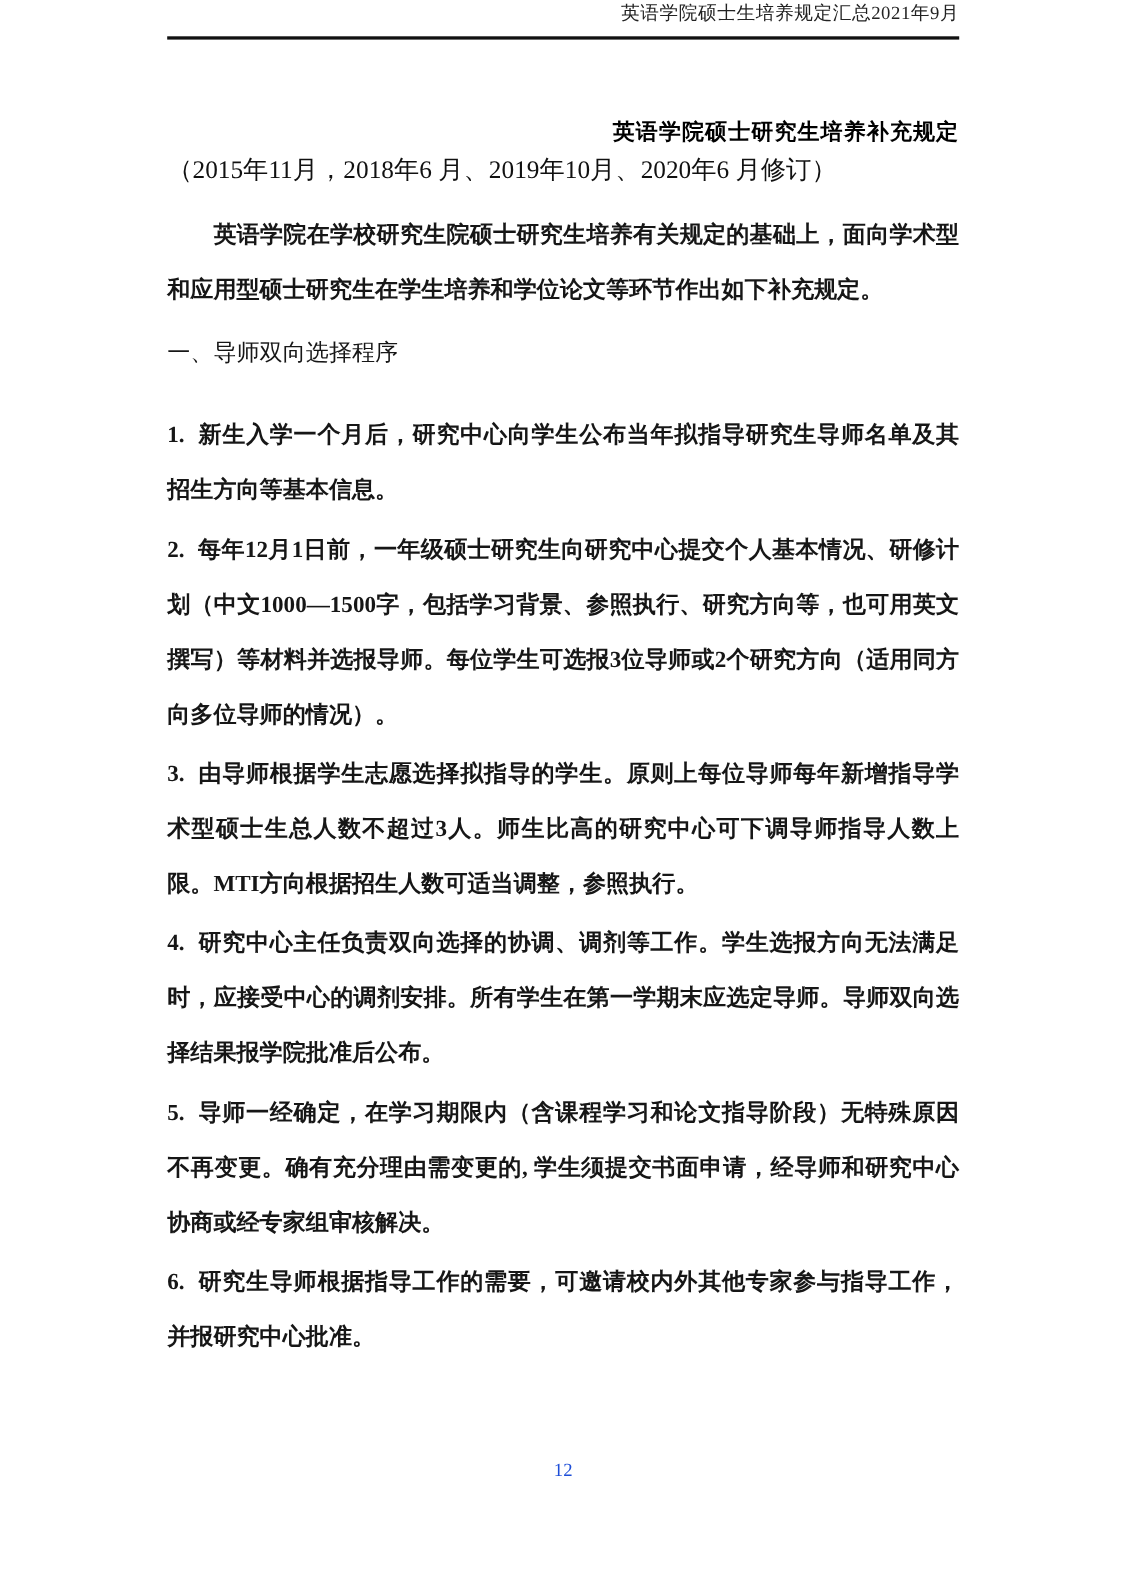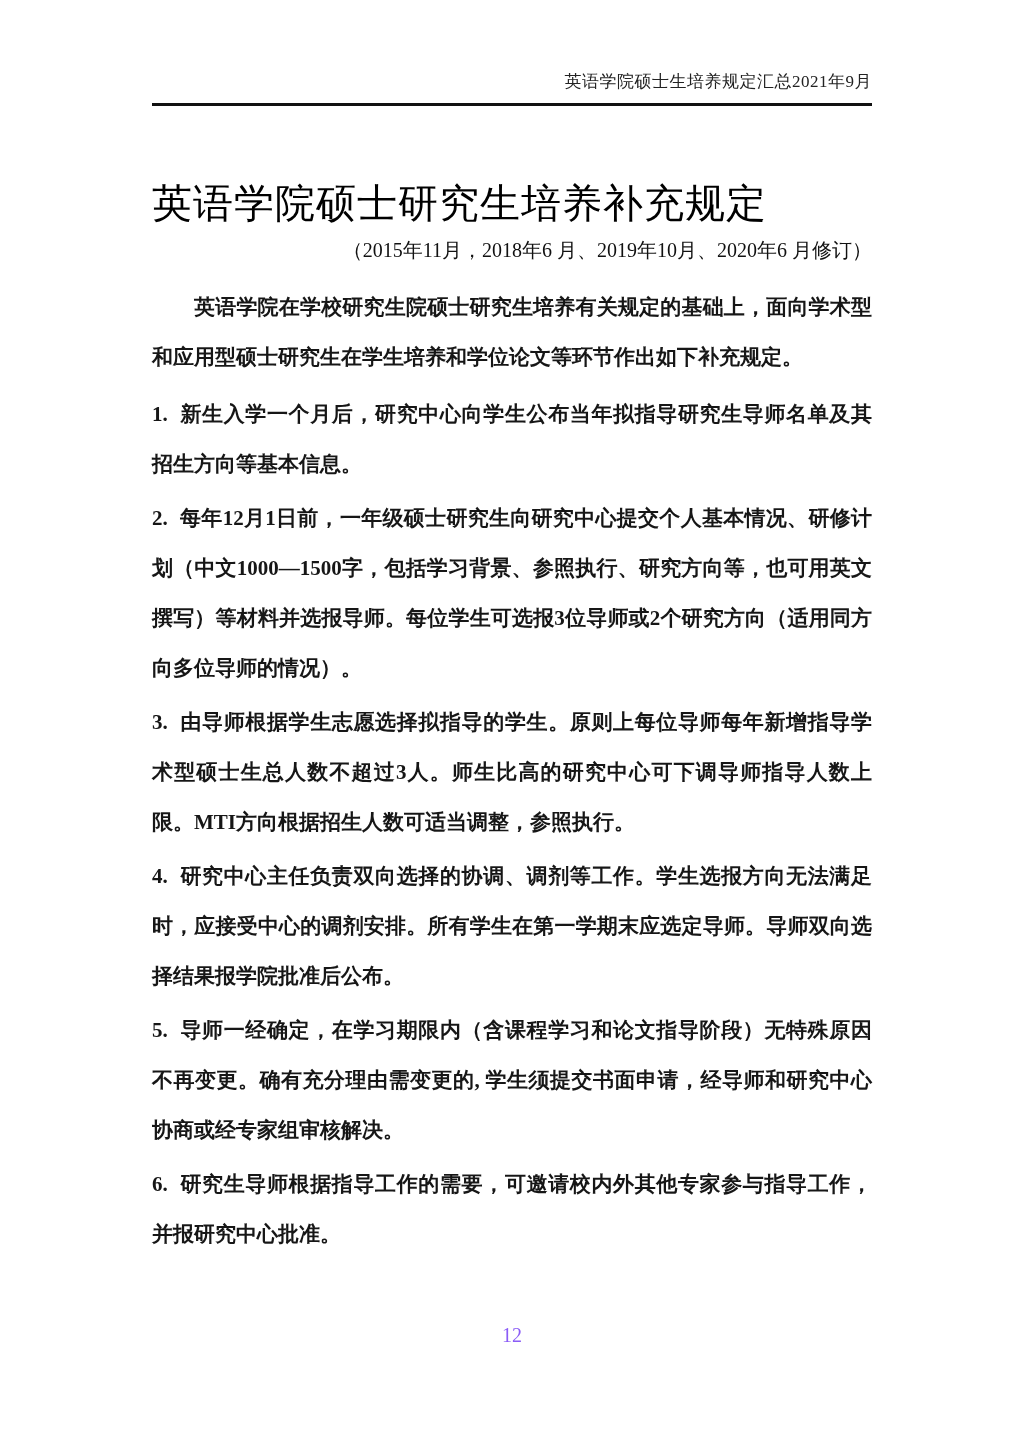--- a/index.html
+++ b/index.html
@@ -8,47 +8,46 @@
     width: 1024px;
     height: 1447px;
     margin: 0 auto;
     background: #ffffff;
     font-family: "Liberation Serif", "DejaVu Serif", serif;
     color: #1b1b1b;
     overflow: hidden;
   }
   .running-header {
     margin: 0 152px;
-    padding-top: 70px;
     text-align: right;
     font-size: 17px;
     letter-spacing: 0.5px;
     color: #222;
   }
   .header-rule {
     margin: 10px 152px 0 152px;
     border: 0;
     border-top: 3px solid #111;
     height: 0;
   }
   .content {
     margin: 0 152px;
   }
   .doc-title {
     margin: 70px 0 0 0;
-    text-align: left;
-    font-size: 40px;
-    font-weight: normal;
+    text-align: right;
+    font-size: 20px;
+    font-weight: bold;
     color: #000;
     letter-spacing: 1px;
   }
   .doc-subtitle {
     margin-top: 6px;
-    text-align: right;
-    font-size: 20px;
+    text-align: left;
+    font-size: 23px;
     color: #111;
   }
   .body-text p, .section-heading {
     font-size: 21px;
     line-height: 50px;
     margin: 0 0 4px 0;
     text-align: justify;
     color: #161616;
     font-weight: bold;
   }
@@ -62,22 +61,22 @@
     margin-bottom: 25px !important;
     text-align: left;
   }
   .item .num { margin-right: 12px; }
   .page-footer {
     position: absolute;
     bottom: 100px;
     left: 0;
     width: 100%;
     text-align: center;
-    font-size: 20px;
-    color: #8b5cf6;
+    font-size: 17px;
+    color: #1d4ed8;
   }
 </style>
 </head>
 <body>
 
 <div class="page">
 
   <div class="running-header">英语学院硕士生培养规定汇总2021年9月</div>
 
   <hr class="header-rule">
@@ -85,20 +84,21 @@
   <div class="content">
 
     <h1 class="doc-title">英语学院硕士研究生培养补充规定</h1>
 
     <div class="doc-subtitle">（2015年11月，2018年6 月、2019年10月、2020年6 月修订）</div>
 
     <div class="body-text">
 
       <p class="intro-paragraph">英语学院在学校研究生院硕士研究生培养有关规定的基础上，面向学术型和应用型硕士研究生在学生培养和学位论文等环节作出如下补充规定。</p>
 
+      <h2 class="section-heading">一、导师双向选择程序</h2>
 
       <p class="item"><span class="num">1.</span><span>新生入学一个月后，研究中心向学生公布当年拟指导研究生导师名单及其招生方向等基本信息。</span></p>
 
       <p class="item"><span class="num">2.</span><span>每年12月1日前，一年级硕士研究生向研究中心提交个人基本情况、研修计划（中文1000—1500字，包括学习背景、参照执行、研究方向等，也可用英文撰写）等材料并选报导师。每位学生可选报3位导师或2个研究方向（适用同方向多位导师的情况）。</span></p>
 
       <p class="item"><span class="num">3.</span><span>由导师根据学生志愿选择拟指导的学生。原则上每位导师每年新增指导学术型硕士生总人数不超过3人。师生比高的研究中心可下调导师指导人数上限。MTI方向根据招生人数可适当调整，参照执行。</span></p>
 
       <p class="item"><span class="num">4.</span><span>研究中心主任负责双向选择的协调、调剂等工作。学生选报方向无法满足时，应接受中心的调剂安排。所有学生在第一学期末应选定导师。导师双向选择结果报学院批准后公布。</span></p>
 
       <p class="item"><span class="num">5.</span><span>导师一经确定，在学习期限内（含课程学习和论文指导阶段）无特殊原因不再变更。确有充分理由需变更的, 学生须提交书面申请，经导师和研究中心协商或经专家组审核解决。</span></p>

